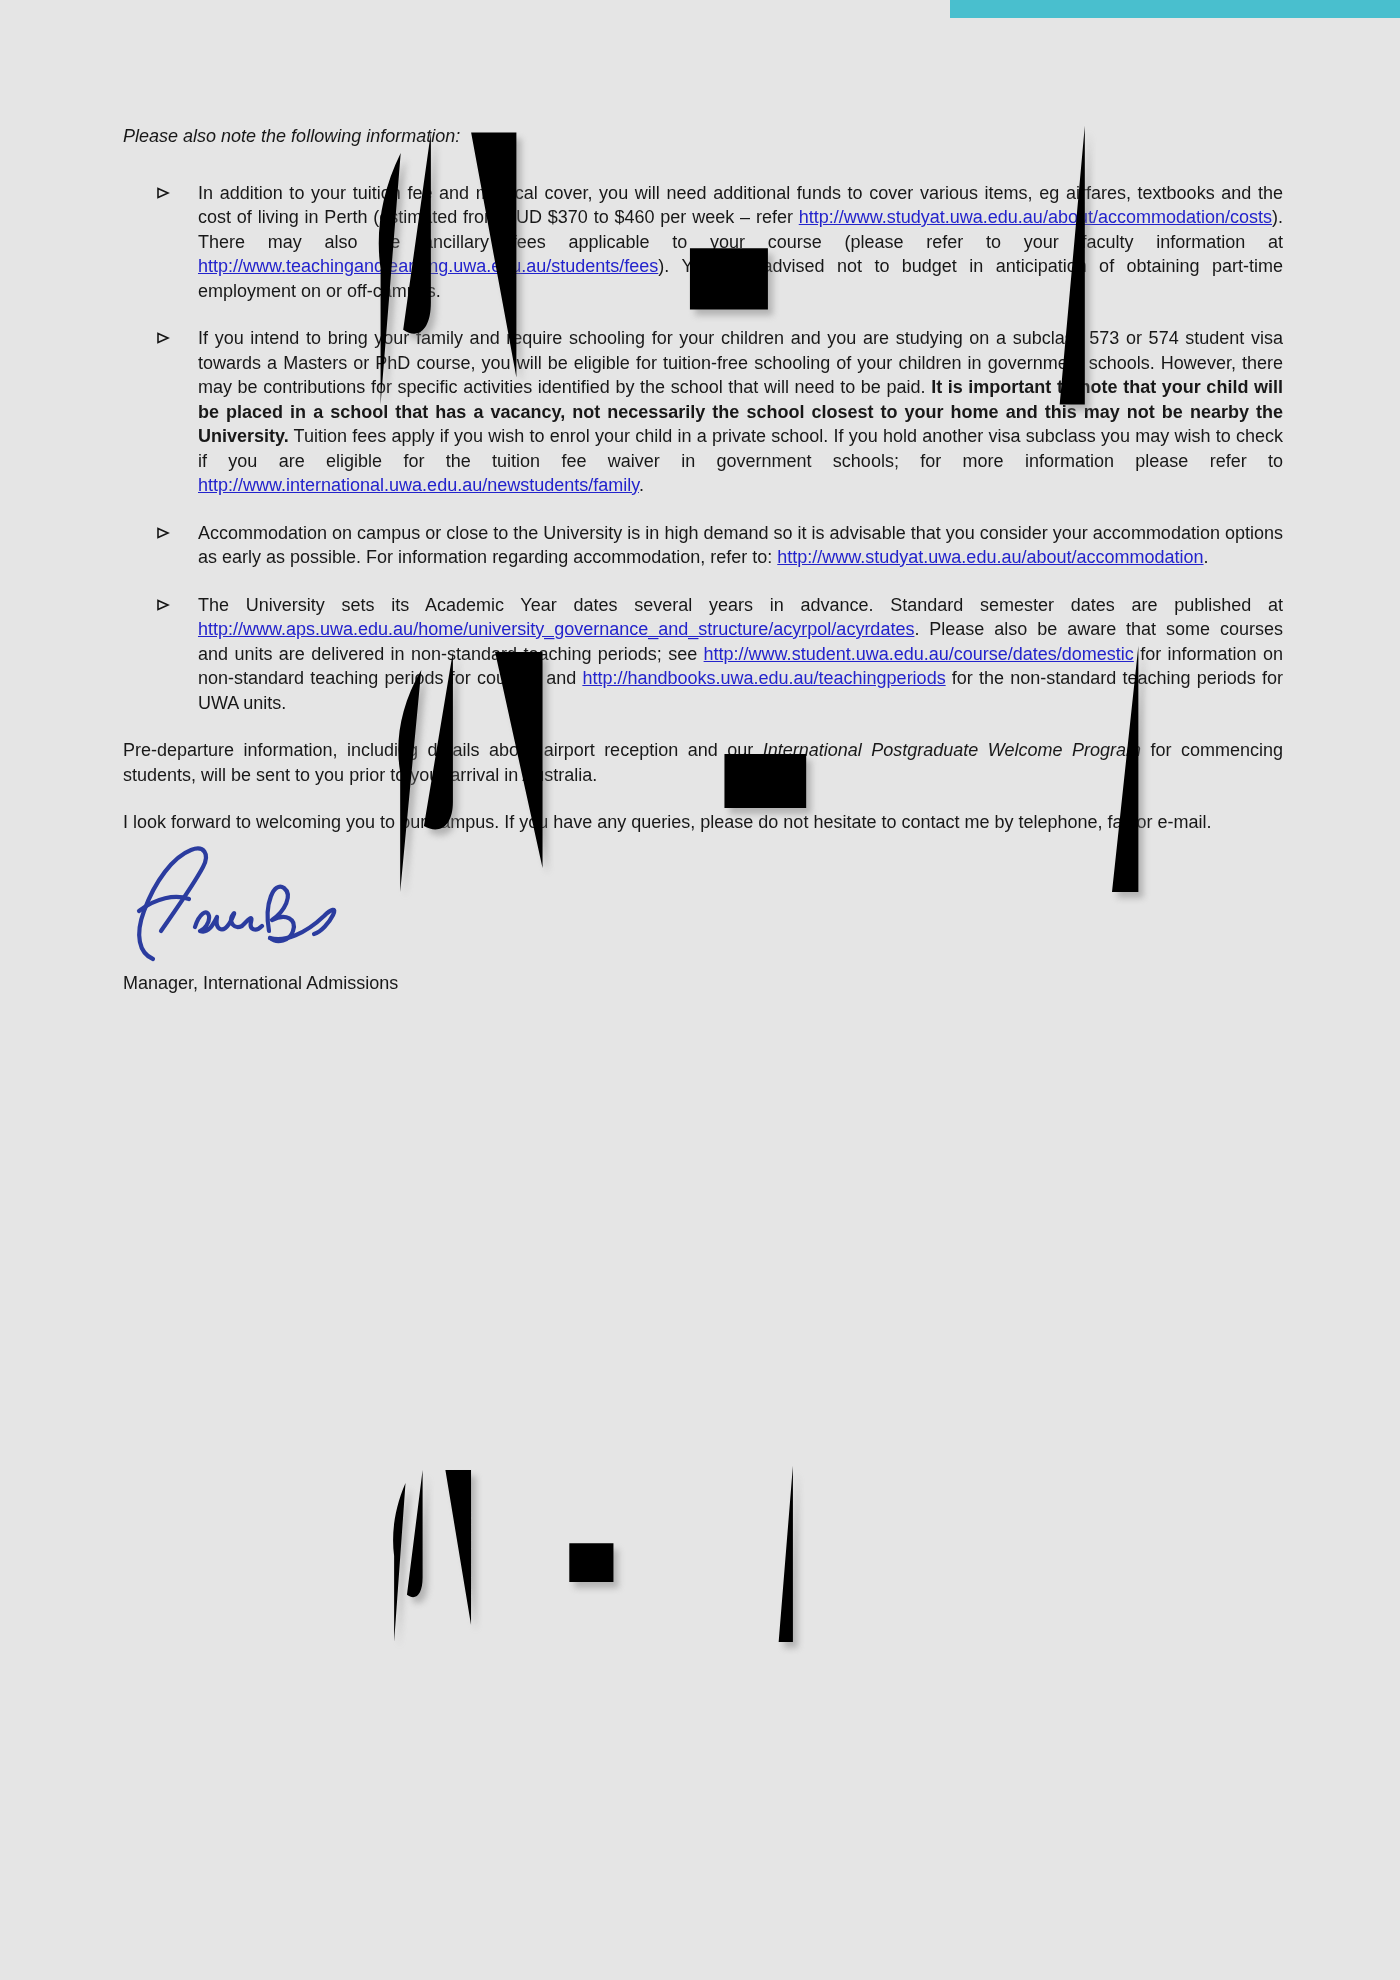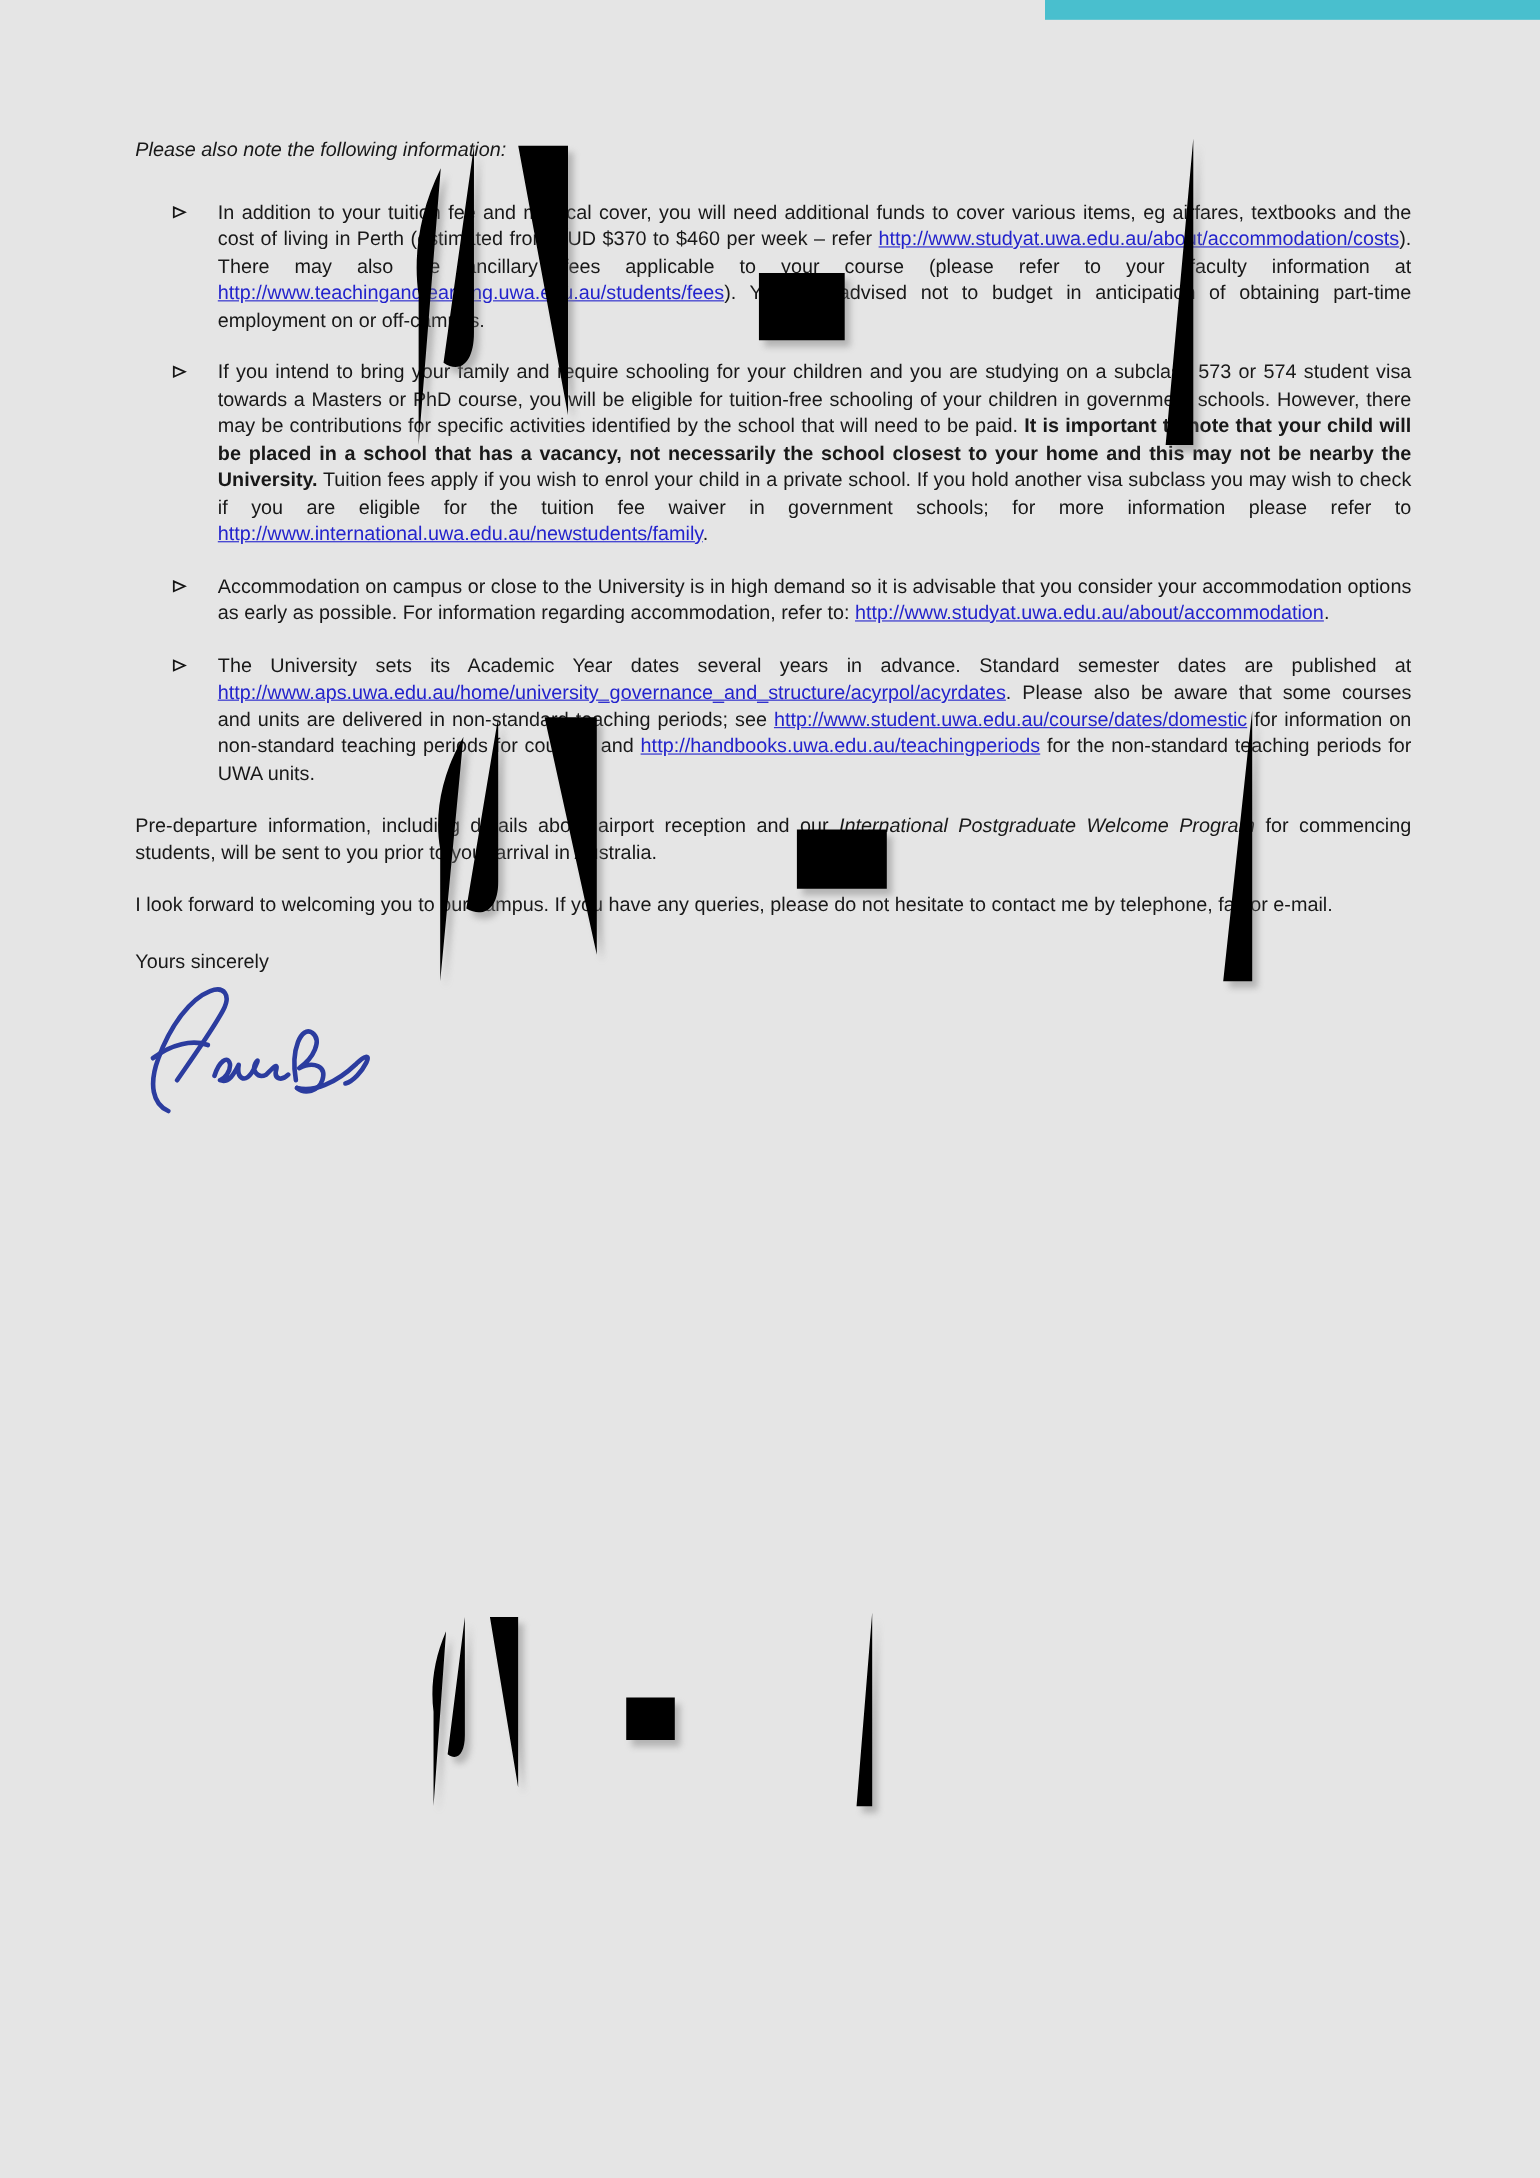--- a/index.html
+++ b/index.html
@@ -95,25 +95,25 @@
           </svg>
         <span><span class="seg seg-normal">The University sets its Academic Year dates several years in advance. Standard semester dates are published at </span><a class="seg seg-link">http://www.aps.uwa.edu.au/home/university_governance_and_structure/acyrpol/acyrdates</a><span class="seg seg-normal">. Please also be aware that some courses and units are delivered in non-standard teaching periods; see </span><a class="seg seg-link">http://www.student.uwa.edu.au/course/dates/domestic</a><span class="seg seg-normal"> for information on non-standard teaching periods for courses and </span><a class="seg seg-link">http://handbooks.uwa.edu.au/teachingperiods</a><span class="seg seg-normal"> for the non-standard teaching periods for UWA units.</span></span>
       </div>
 
     </div>
 
     <p class="para"><span class="seg seg-normal">Pre-departure information, including details about airport reception and our </span><span class="seg seg-italic">International Postgraduate Welcome Program</span><span class="seg seg-normal"> for commencing students, will be sent to you prior to your arrival in Australia.</span></p>
 
     <p class="para"><span class="seg seg-normal">I look forward to welcoming you to our campus. If you have any queries, please do not hesitate to contact me by telephone, fax or e-mail.</span></p>
 
-    <p class="closing">Yours sincerely</p>
 
     <svg class="signature" width="225" height="130" viewBox="0 0 225 130">
       <path class="sig-path" d="M30,118 C16,112 12,94 21,70 C32,40 50,16 68,9 C81,4 87,13 80,26 C71,43 56,64 38,90"></path>
       <path class="sig-path" d="M16,70 C33,57 52,53 66,58"></path>
       <path class="sig-path" d="M72,86 C76,73 84,67 86,75 C87,82 81,89 77,90 C85,93 90,84 94,76 C92,88 99,93 106,83 C111,75 113,68 109,75 C106,81 111,89 119,85 C125,79 130,73 128,81 C126,89 133,91 139,85"></path>
       <path class="sig-path" d="M146,90 C141,62 151,40 161,47 C170,54 162,70 149,79 C163,72 174,78 170,90 C167,100 154,103 147,97"></path>
       <path class="sig-path" d="M147,97 C162,101 182,93 201,75 C208,68 214,66 210,74 C206,82 198,91 191,93"></path>
     </svg>
 
+    <p class="sig-title">Manager, International Admissions</p>
 
   </div>
 </div>
 
 </body></html>

